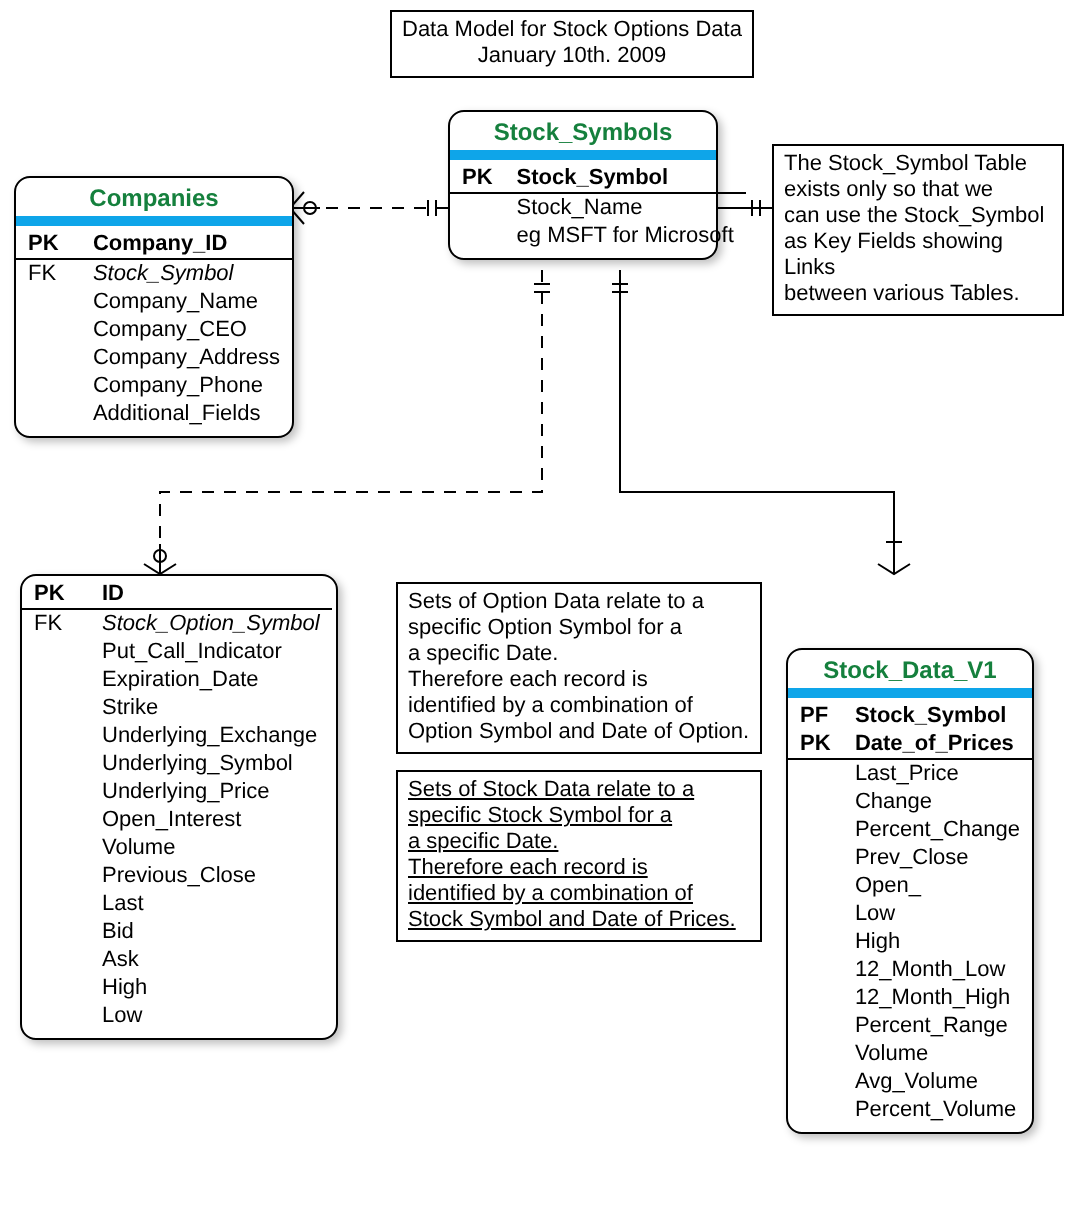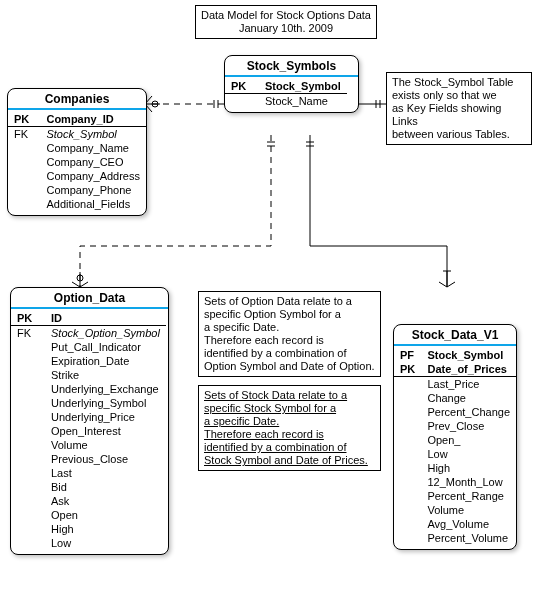--- a/index.html
+++ b/index.html
@@ -15,25 +15,25 @@
   .canvas { position: relative; width: 538px; height: 608px; }
   .entity {
     position: absolute;
     border: 1px solid #000;
     border-radius: 8px;
     background: #fff;
     box-shadow: 2px 2px 4px rgba(0,0,0,.25);
     padding: 0 0 4px 0;
   }
   .entity .title {
-    color: #000000;
+    color: #15803d;
     font-weight: bold;
     text-align: center;
     padding: 3px 8px 2px;
-    border-bottom: 2px solid #0ea5e9;
+    border-bottom: 5px solid #0ea5e9;
     font-size: 12px;
   }
   .attrs {
     border-collapse: collapse;
     margin-top: 2px;
   }
   .attrs td {
     padding: 0 6px;
     vertical-align: top;
     line-height: 14px;
@@ -105,20 +105,24 @@
           <tr class="pkrow">
             <td class="kcol bold">PK</td>
             <td class="fcol bold">Stock_Symbol</td>
           </tr>
         </tbody>
         <tbody>
           <tr>
             <td class="kcol"></td>
             <td class="fcol">Stock_Name</td>
           </tr>
+          <tr>
+            <td class="kcol"></td>
+            <td class="fcol">eg MSFT for Microsoft</td>
+          </tr>
         </tbody>
       </table>
 </div>
 
 <div class="entity" style="left:7px; top:88px; width:138px;">
   <div class="title">Companies</div>
   <table class="attrs">
         <tbody class="pksection">
           <tr class="pkrow">
             <td class="kcol bold">PK</td>
@@ -150,26 +154,26 @@
             <td class="kcol"></td>
             <td class="fcol">Additional_Fields</td>
           </tr>
         </tbody>
       </table>
 </div>
 
 <div class="note" style="left:386px; top:72px; width:134px;">
       <span class="line">The Stock_Symbol Table</span>
       <span class="line">exists only so that we</span>
+      <span class="line">can use the Stock_Symbol</span>
       <span class="line">as Key Fields showing Links</span>
       <span class="line">between various Tables.</span>
     </div>
 
 <div class="entity" style="left:10px; top:287px; width:157px;">
-  <div class="title">Option_Data</div>
   <table class="attrs">
         <tbody class="pksection">
           <tr class="pkrow">
             <td class="kcol bold">PK</td>
             <td class="fcol bold">ID</td>
           </tr>
         </tbody>
         <tbody>
           <tr>
             <td class="kcol">FK</td>
@@ -215,24 +219,20 @@
             <td class="kcol"></td>
             <td class="fcol">Last</td>
           </tr>
           <tr>
             <td class="kcol"></td>
             <td class="fcol">Bid</td>
           </tr>
           <tr>
             <td class="kcol"></td>
             <td class="fcol">Ask</td>
-          </tr>
-          <tr>
-            <td class="kcol"></td>
-            <td class="fcol">Open</td>
           </tr>
           <tr>
             <td class="kcol"></td>
             <td class="fcol">High</td>
           </tr>
           <tr>
             <td class="kcol"></td>
             <td class="fcol">Low</td>
           </tr>
         </tbody>
@@ -277,20 +277,24 @@
             <td class="kcol"></td>
             <td class="fcol">Low</td>
           </tr>
           <tr>
             <td class="kcol"></td>
             <td class="fcol">High</td>
           </tr>
           <tr>
             <td class="kcol"></td>
             <td class="fcol">12_Month_Low</td>
+          </tr>
+          <tr>
+            <td class="kcol"></td>
+            <td class="fcol">12_Month_High</td>
           </tr>
           <tr>
             <td class="kcol"></td>
             <td class="fcol">Percent_Range</td>
           </tr>
           <tr>
             <td class="kcol"></td>
             <td class="fcol">Volume</td>
           </tr>
           <tr>

